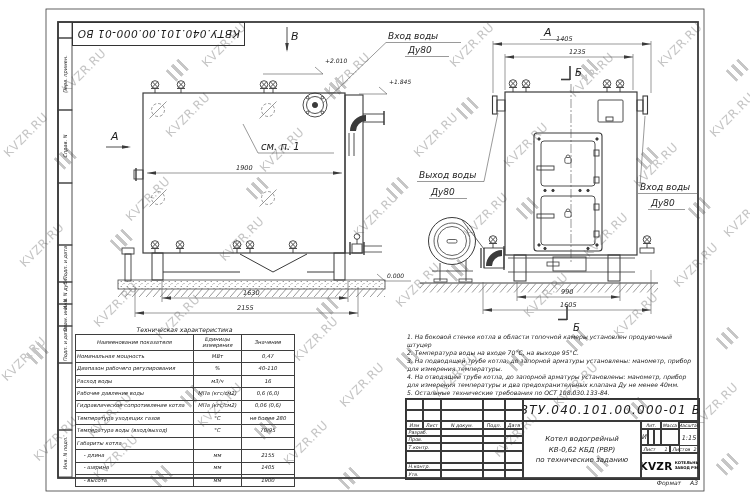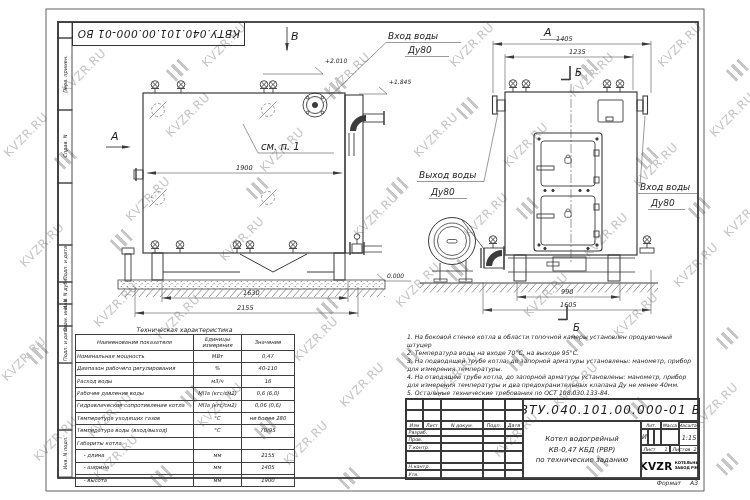--- a/index.html
+++ b/index.html
@@ -587,21 +587,21 @@
     <div class="tb-cell" style="left:99px;top:64px;width:18px;height:7px"></div>
     <div class="tb-cell" style="left:0;top:71px;width:35px;height:9px">Утв.</div>
     <div class="tb-cell" style="left:35px;top:71px;width:42px;height:9px"></div>
     <div class="tb-cell" style="left:77px;top:71px;width:22px;height:9px"></div>
     <div class="tb-cell" style="left:99px;top:71px;width:18px;height:9px"></div>
 
     <div class="tb-cell tb-center" id="tb-doc" style="left:117px;top:0;width:176px;height:22px">КВТУ.040.101.00.000-01 ВО</div>
 
     <div class="tb-cell tb-center" id="tb-title" style="left:117px;top:22px;width:118px;height:58px">
       <div>Котел водогрейный</div>
-      <div>КВ-0,47 КБД (РВР)</div>
+      <div>КВ-0,62 КБД (РВР)</div>
       <div>по технические заданию</div>
     </div>
 
     <div class="tb-cell tb-center" style="left:235px;top:22px;width:20px;height:8px;font-size:4.4px">Лит.</div>
     <div class="tb-cell tb-center" style="left:255px;top:22px;width:18px;height:8px;font-size:4.4px">Масса</div>
     <div class="tb-cell tb-center" style="left:273px;top:22px;width:20px;height:8px;font-size:4.4px">Масштаб</div>
     <div class="tb-cell tb-center" id="tb-lit-val" style="left:235px;top:30px;width:6.7px;height:16px">И</div>
     <div class="tb-cell" style="left:241.7px;top:30px;width:6.6px;height:16px"></div>
     <div class="tb-cell" style="left:248.3px;top:30px;width:6.7px;height:16px"></div>
     <div class="tb-cell" style="left:255px;top:30px;width:18px;height:16px"></div>

